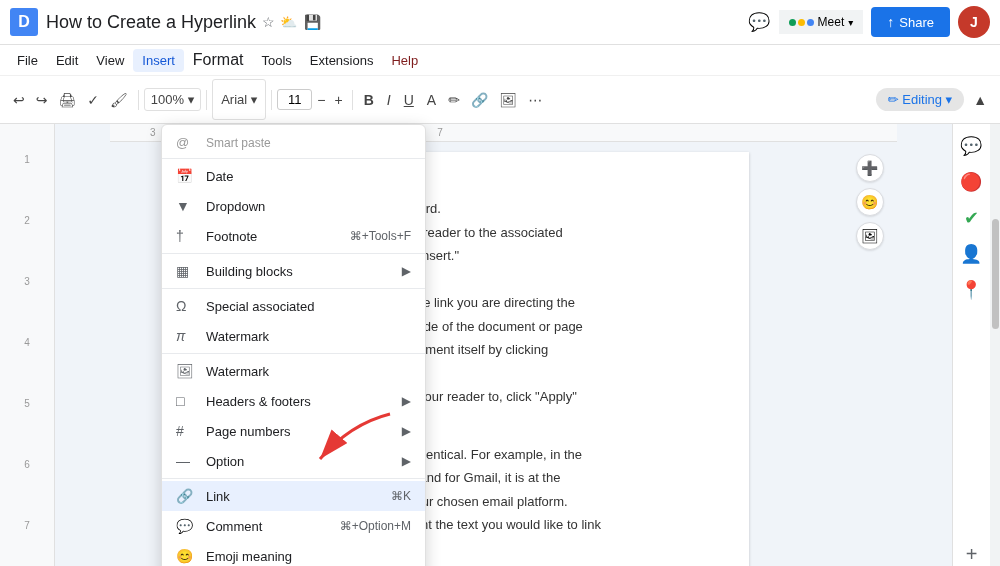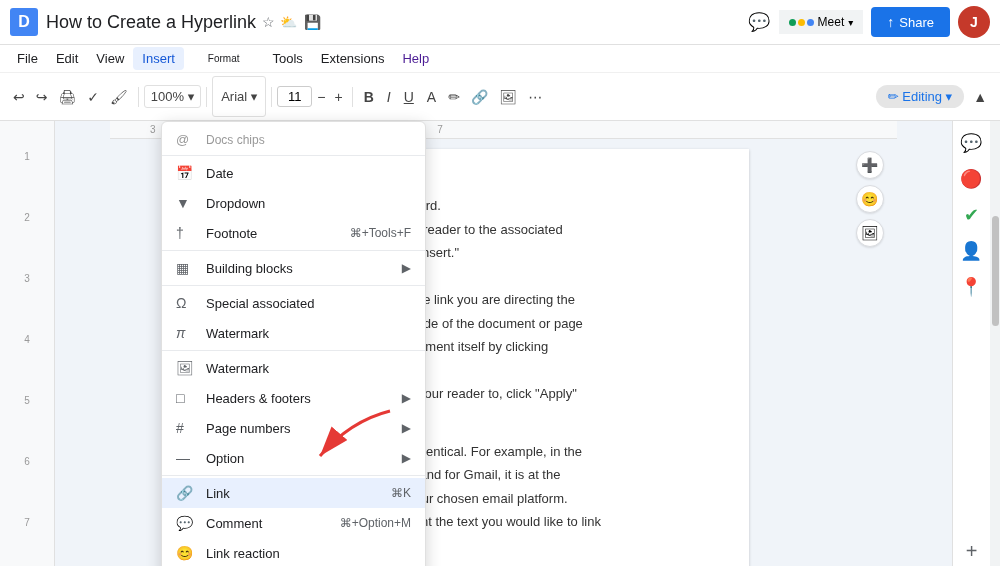--- a/index.html
+++ b/index.html
@@ -35,24 +35,24 @@
     </button>
     <div style="width:32px;height:32px;border-radius:50%;background:#c5392a;color:white;display:flex;align-items:center;justify-content:center;font-size:14px;font-weight:bold;cursor:pointer;">J</div>
   </div>
 </div>
 
 <div style="background:#fff; display:flex; align-items:center; padding:2px 8px; gap:0; border-bottom:1px solid #f0f0f0;">
   <div style="padding:4px 9px;border-radius:4px;cursor:pointer;color:#202124;font-size:13px;">File</div>
   <div style="padding:4px 9px;border-radius:4px;cursor:pointer;color:#202124;font-size:13px;">Edit</div>
   <div style="padding:4px 9px;border-radius:4px;cursor:pointer;color:#202124;font-size:13px;">View</div>
   <div style="padding:4px 9px;border-radius:4px;cursor:pointer;color:#202124;font-size:13px;background:#e8f0fe;color:#1558d6;">Insert</div>
-  <div style="padding:4px 24px;border-radius:4px;cursor:pointer;color:#202124;font-size:10px;">Format</div>
+  <div style="padding:4px 9px;border-radius:4px;cursor:pointer;color:#202124;font-size:16px;">Format</div>
   <div style="padding:4px 9px;border-radius:4px;cursor:pointer;color:#202124;font-size:13px;">Tools</div>
   <div style="padding:4px 9px;border-radius:4px;cursor:pointer;color:#202124;font-size:13px;text-align:center;">Extensions</div>
-  <div style="padding:4px 9px;border-radius:4px;cursor:pointer;color:#4c1d95;font-size:13px;">Help</div>
+  <div style="padding:4px 9px;border-radius:4px;cursor:pointer;color:#7f1d1d;font-size:13px;">Help</div>
 </div>
 
 <div style="background:#fff;border-bottom:1px solid #e0e0e0;display:flex;align-items:center;padding:3px 8px;gap:1px;overflow:hidden;">
   <div style="padding:3px 5px;border-radius:3px;cursor:pointer;color:#444;font-size:14px;">↩</div>
   <div style="padding:3px 5px;border-radius:3px;cursor:pointer;color:#444;font-size:14px;">↪</div>
   <div style="padding:3px 5px;border-radius:3px;cursor:pointer;color:#444;font-size:14px;">🖨</div>
   <div style="padding:3px 5px;border-radius:3px;cursor:pointer;color:#444;font-size:14px;">✓</div>
   <div style="padding:3px 5px;border-radius:3px;cursor:pointer;color:#444;font-size:14px;">🖌</div>
   <div style="width:1px;height:20px;background:#e0e0e0;margin:0 4px;"></div>
   <div style="padding:3px 6px;border-radius:3px;cursor:pointer;color:#444;font-size:13px;border:1px solid #e0e0e0;">100% ▾</div>
@@ -140,21 +140,21 @@
   </div>
 
   <div style="width:10px;background:#f1f3f4;display:flex;flex-direction:column;align-items:center;">
     <div style="width:7px;height:110px;background:#c1c1c1;border-radius:4px;margin-top:95px;"></div>
   </div>
 
   <div style="position:absolute;left:161px;top:0px;background:#fff;border:1px solid #e0e0e0;border-radius:6px;box-shadow:0 4px 16px rgba(0,0,0,0.18);width:265px;z-index:1000;padding:4px 0;">
 
     <div style="display:flex;align-items:center;padding:6px 14px;cursor:pointer;color:#202124;font-size:13px;color:#999;font-size:12px;">
       <span style="width:20px;margin-right:10px;font-size:13px;color:#999;">@</span>
-      <span>Docs chips</span>
+      <span>Smart paste</span>
     </div>
     <div style="border-top:1px solid #e8eaed;margin:2px 0;"></div>
 
     <div style="display:flex;align-items:center;padding:7px 14px;cursor:pointer;color:#202124;font-size:13px;">
       <span style="width:20px;margin-right:10px;font-size:14px;color:#5f6368;">📅</span>
       <span>Date</span>
     </div>
 
     <div style="display:flex;align-items:center;padding:7px 14px;cursor:pointer;color:#202124;font-size:13px;">
       <span style="width:20px;margin-right:10px;font-size:14px;color:#5f6368;">▼</span>
@@ -221,21 +221,21 @@
     </div>
 
     <div style="display:flex;align-items:center;padding:7px 14px;cursor:pointer;color:#202124;font-size:13px;">
       <span style="width:20px;margin-right:10px;font-size:14px;color:#5f6368;">💬</span>
       <span>Comment</span>
       <span style="margin-left:auto;color:#5f6368;font-size:12px;">⌘+Option+M</span>
     </div>
 
     <div style="display:flex;align-items:center;padding:7px 14px;cursor:pointer;color:#202124;font-size:13px;">
       <span style="width:20px;margin-right:10px;font-size:14px;color:#5f6368;">😊</span>
-      <span>Link reaction</span>
+      <span>Emoji meaning</span>
     </div>
 
     <div style="border-top:1px solid #e8eaed;margin:2px 0;"></div>
 
     <div style="display:flex;align-items:center;padding:7px 14px;cursor:pointer;color:#202124;font-size:13px;">
       <span style="width:20px;margin-right:10px;font-size:14px;color:#5f6368;">🔖</span>
       <span>Bookmark</span>
     </div>
 
   </div>

